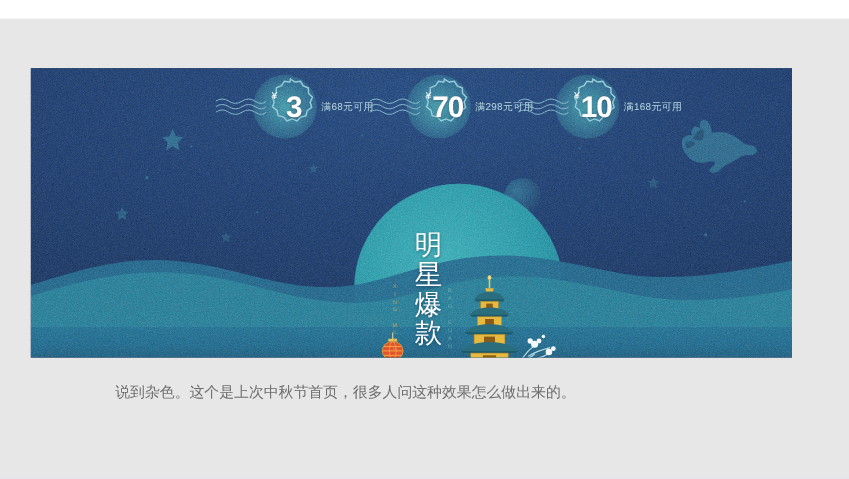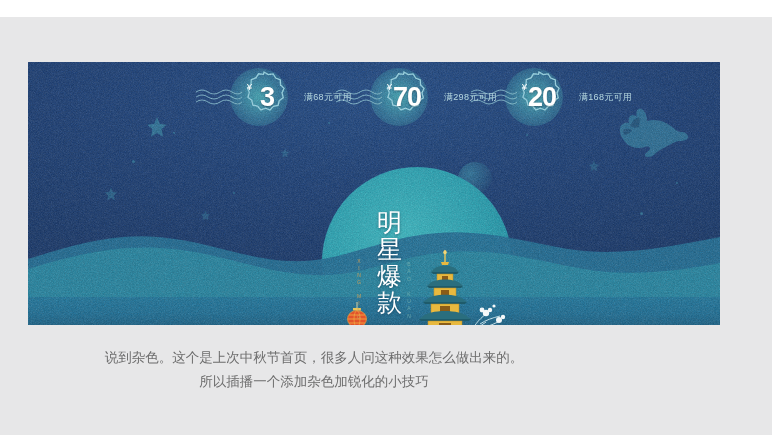--- a/index.html
+++ b/index.html
@@ -135,21 +135,20 @@
     left: 34px; top: 2px;
     width: 58px; height: 58px;
     border-radius: 50%;
     background: radial-gradient(circle at 50% 50%, rgba(58,150,162,.85), rgba(48,130,145,.35) 70%, transparent 78%);
     filter: blur(.3px);
   }
   .coupon .cond {
     position: relative;
     color: #9fc6d6;
     font-size: 9px;
-    margin-left: 12px;
     white-space: nowrap;
     letter-spacing: .3px;
   }
 
   
   .title-block {
     position: absolute;
     left: 330px; top: 148px;
     width: 64px;
     text-align: center;
@@ -400,21 +399,21 @@
             <path d="M0 7 q6 -4 12 0 t12 0 t12 0 t10 0"></path>
             <path d="M0 12 q6 -4 12 0 t12 0 t12 0 t10 0"></path>
             <path d="M0 17 q6 -4 12 0 t12 0 t12 0 t10 0"></path>
           </g>
         </svg>
         <div class="badge">
           <svg width="56" height="56" viewBox="0 0 56 56">
             <path fill="none" stroke="#7fbfd2" stroke-width="1.3" d="M28 3 l4.2 2.6 4.9 -.7 2.6 4.2 4.6 1.9 .2 4.9 3.5 3.5 -2 4.5 1.3 4.8 -4 2.9 -1.2 4.8 -4.8 1 -3.3 3.6 -4.5 -1.9 -4.6 1.8 -3.2 -3.7 -4.8 -1.1 -1.1 -4.8 -3.9 -3 1.4 -4.7 -1.9 -4.6 3.6 -3.4 .3 -4.9 4.6 -1.8 2.7 -4.1 4.9 .6 z"></path>
           </svg>
           <span class="yen">¥</span>
-          <span class="amt">20</span>
+          <span class="amt">10</span>
         </div>
         <span class="cond">满168元可用</span>
       </div>
 
     </div>
 
     <svg class="noise" width="692" height="263">
       <filter id="grainA">
           <feTurbulence type="fractalNoise" baseFrequency="0.85" numOctaves="3" stitchTiles="stitch"></feTurbulence>
           <feColorMatrix type="saturate" values="0"></feColorMatrix>
@@ -426,16 +425,15 @@
           <feTurbulence type="fractalNoise" baseFrequency="1.4" numOctaves="2" stitchTiles="stitch"></feTurbulence>
           <feColorMatrix type="saturate" values="0"></feColorMatrix>
         </filter>
       <rect width="692" height="263" filter="url(#grainB)"></rect>
     </svg>
 
   </div>
 
   <div class="caption">
     <div>说到杂色。这个是上次中秋节首页，很多人问这种效果怎么做出来的。</div>
-    <div>所以插播一个添加杂色加锐化的小技巧</div>
   </div>
 
 </div>
 
 </body></html>

